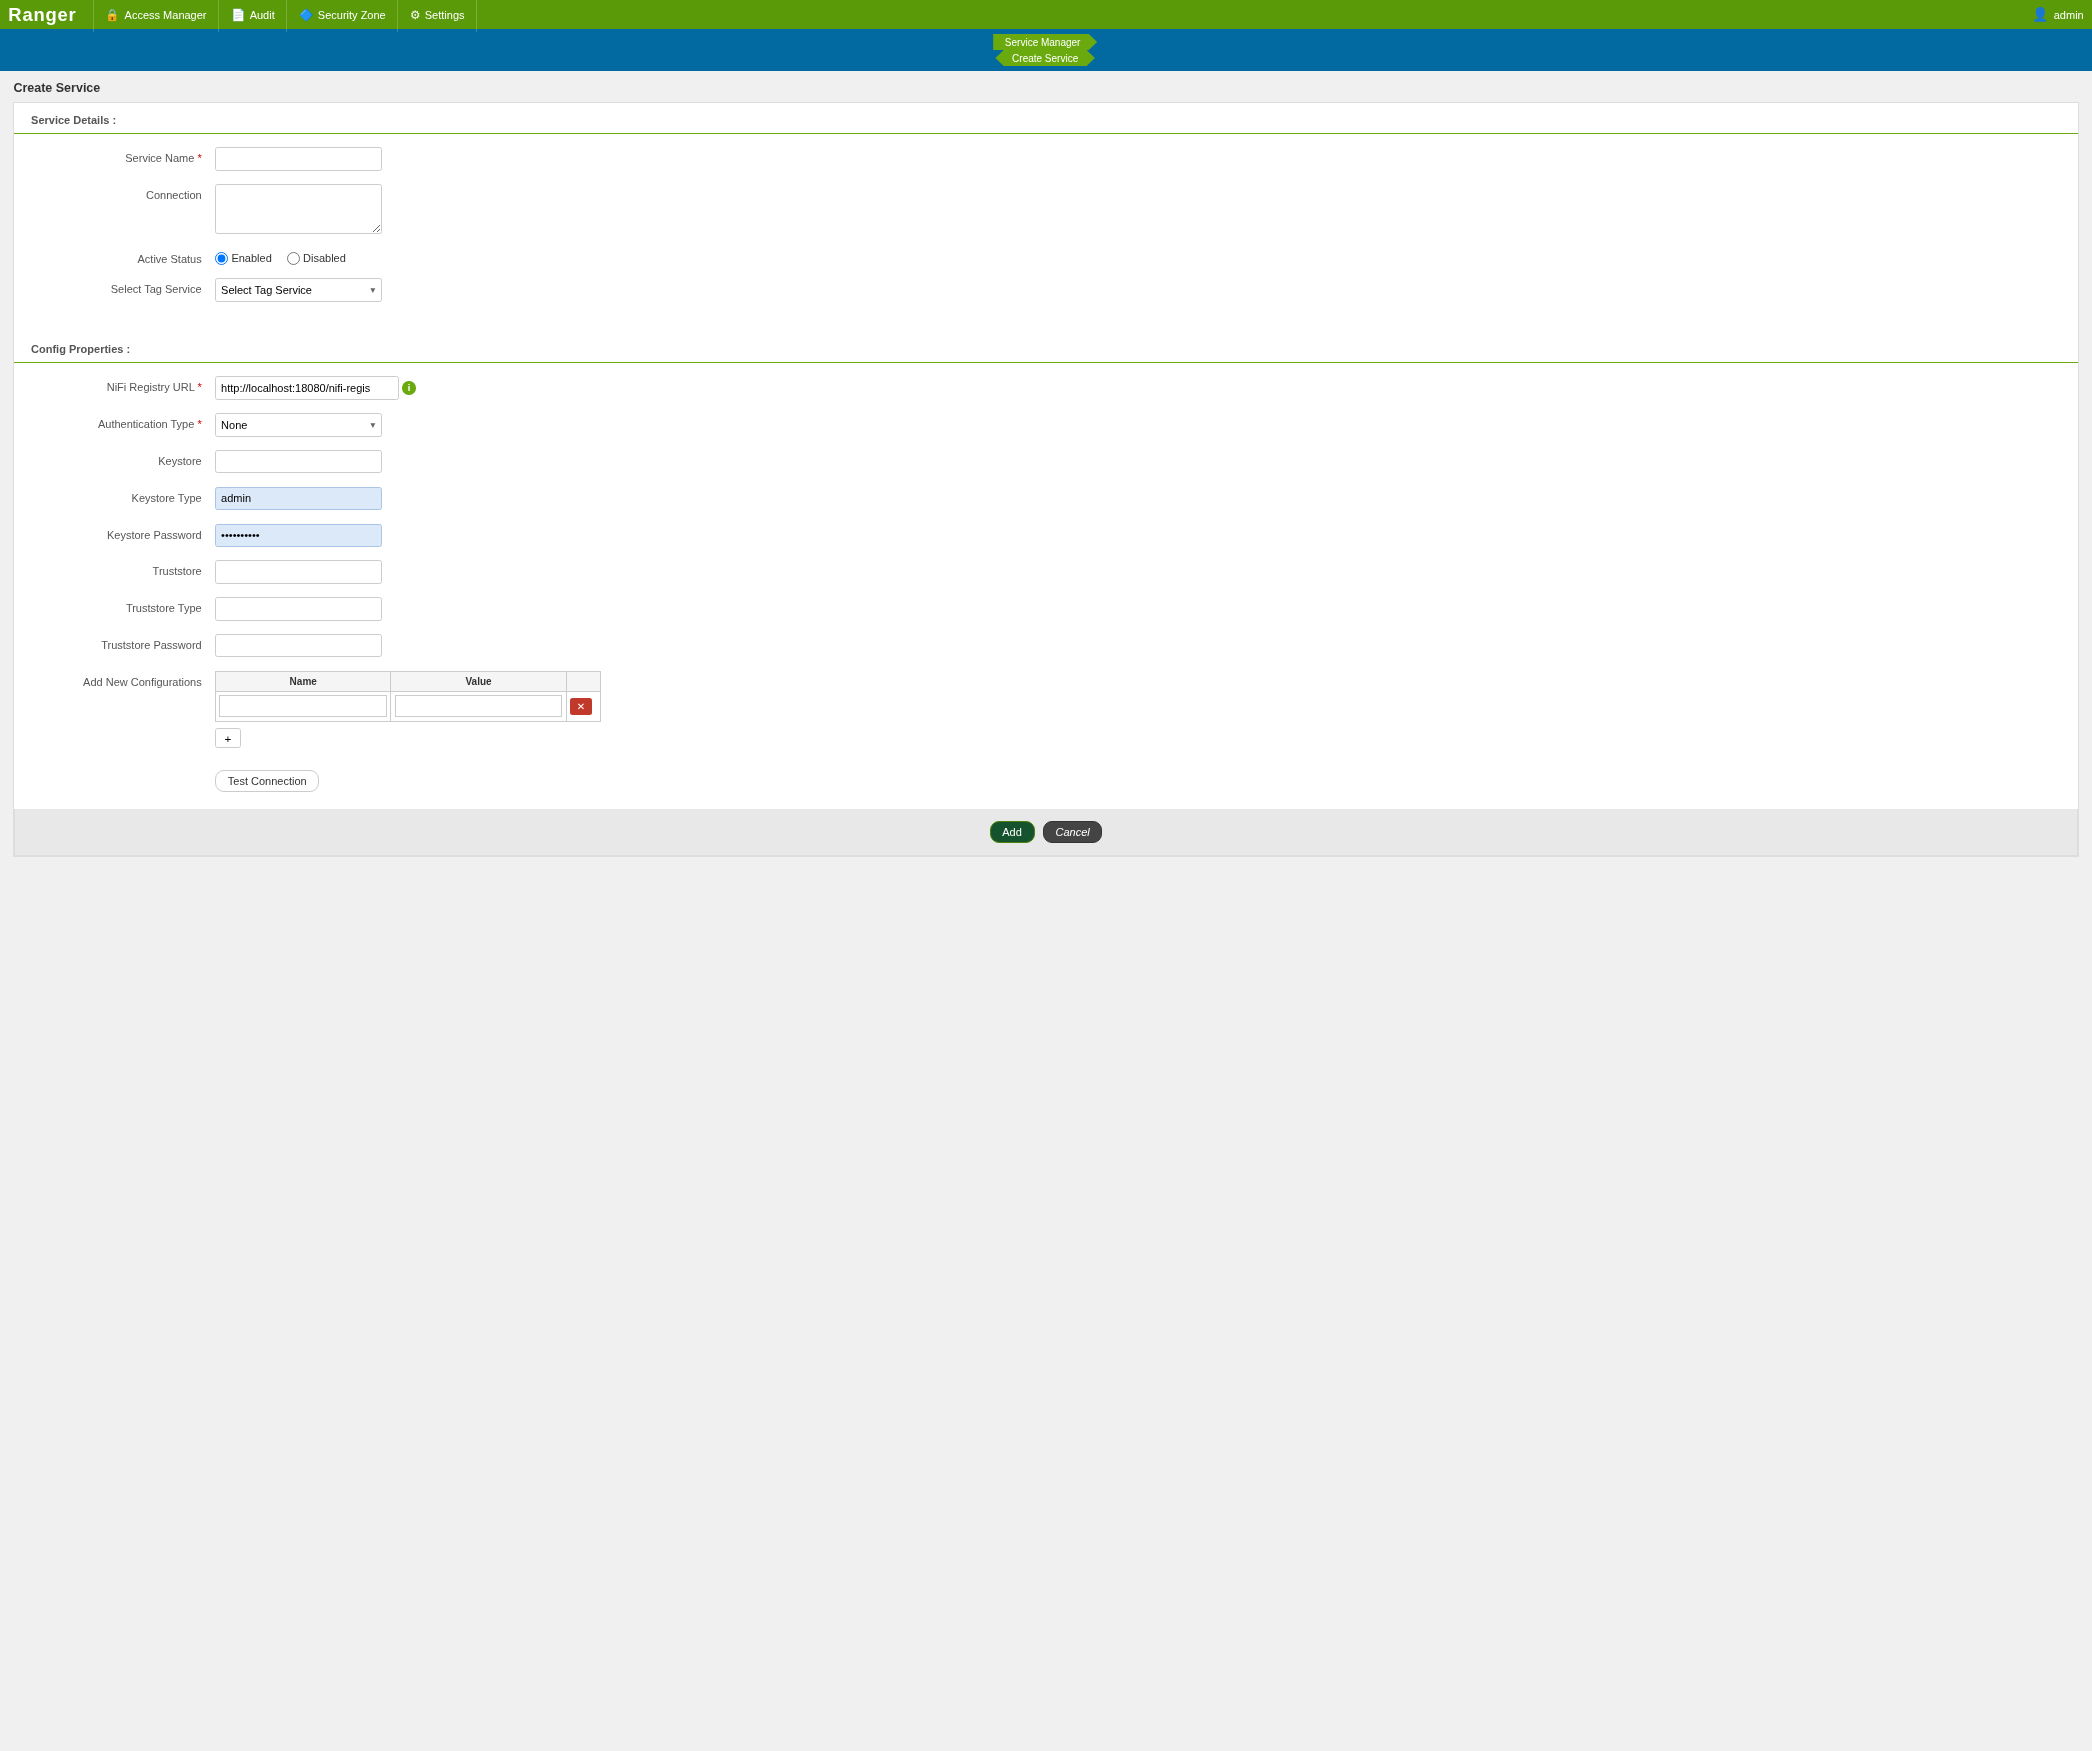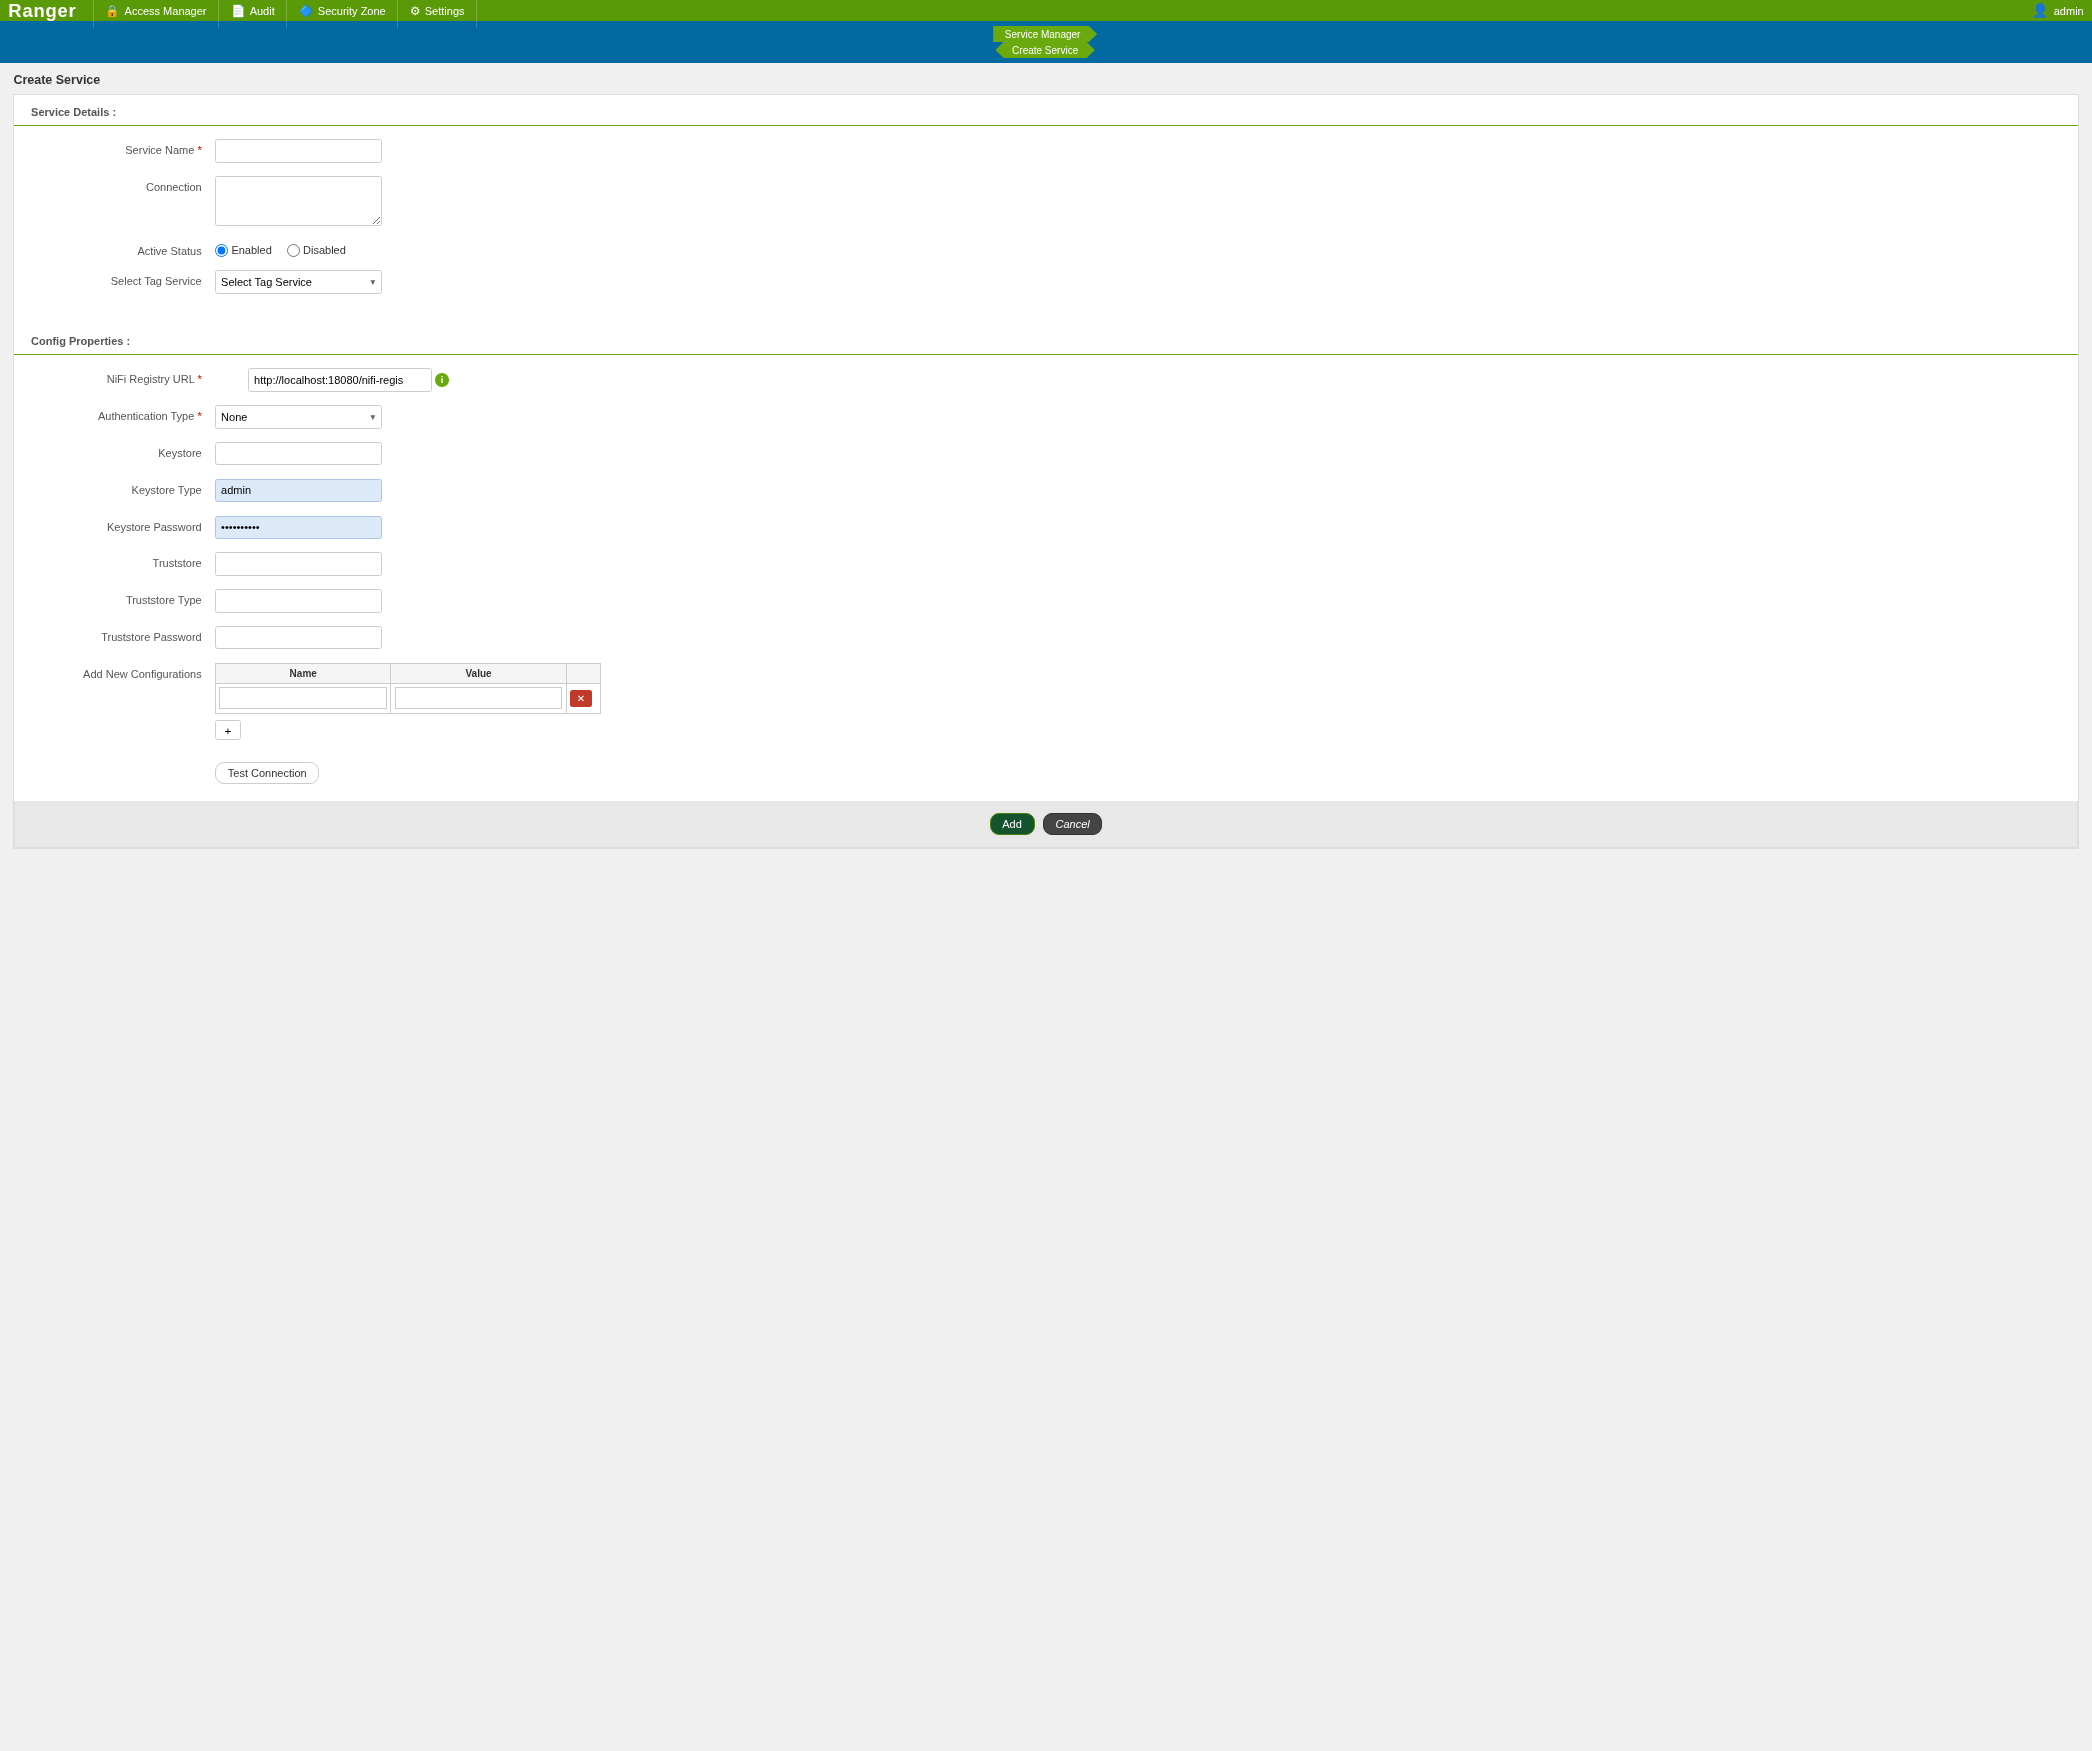--- a/index.html
+++ b/index.html
@@ -3,21 +3,21 @@
   <meta charset="utf-8">
   <style>
     * { box-sizing: border-box; margin: 0; padding: 0; }
     body { font-family: Arial, sans-serif; font-size: 11px; background: #f0f0f0; color: #333; }
 
     
     .navbar {
       background: #5a9a08;
       display: flex;
       align-items: center;
-      height: 21px;
+      height: 29px;
       padding: 0 8.3px;
       text-align: right;
     }
     .navbar-brand {
       font-size: 18.4px;
       font-weight: bold;
       color: #fff;
       margin-right: 16.7px;
       letter-spacing: 0.8px;
     }
@@ -137,21 +137,20 @@
       height: 50px;
       resize: vertical;
       width: 167px;
     }
     .form-control.highlighted {
       background: #dce9f8;
       border-color: #aac4e8;
     }
     .form-control-wide {
       width: 184px;
-      margin-left: 33px;
     }
 
     
     .radio-group {
       display: flex;
       align-items: center;
       gap: 15px;
       padding-top: 4.2px;
     }
     .radio-group label {

